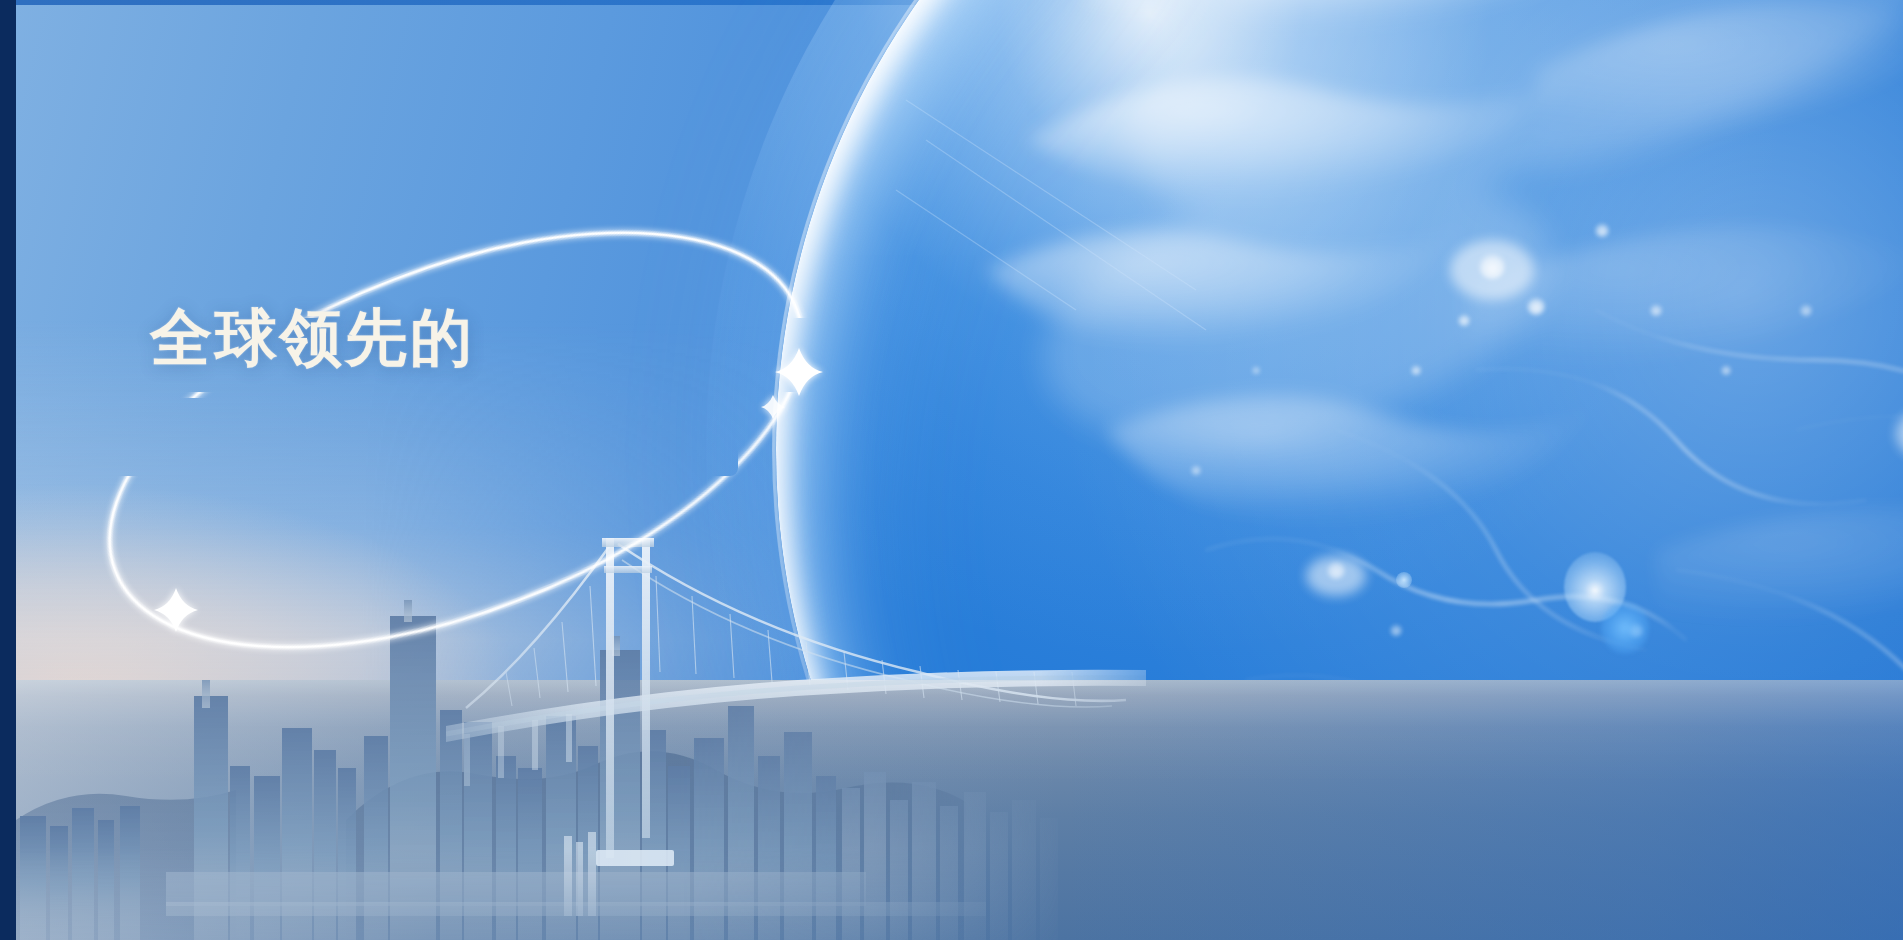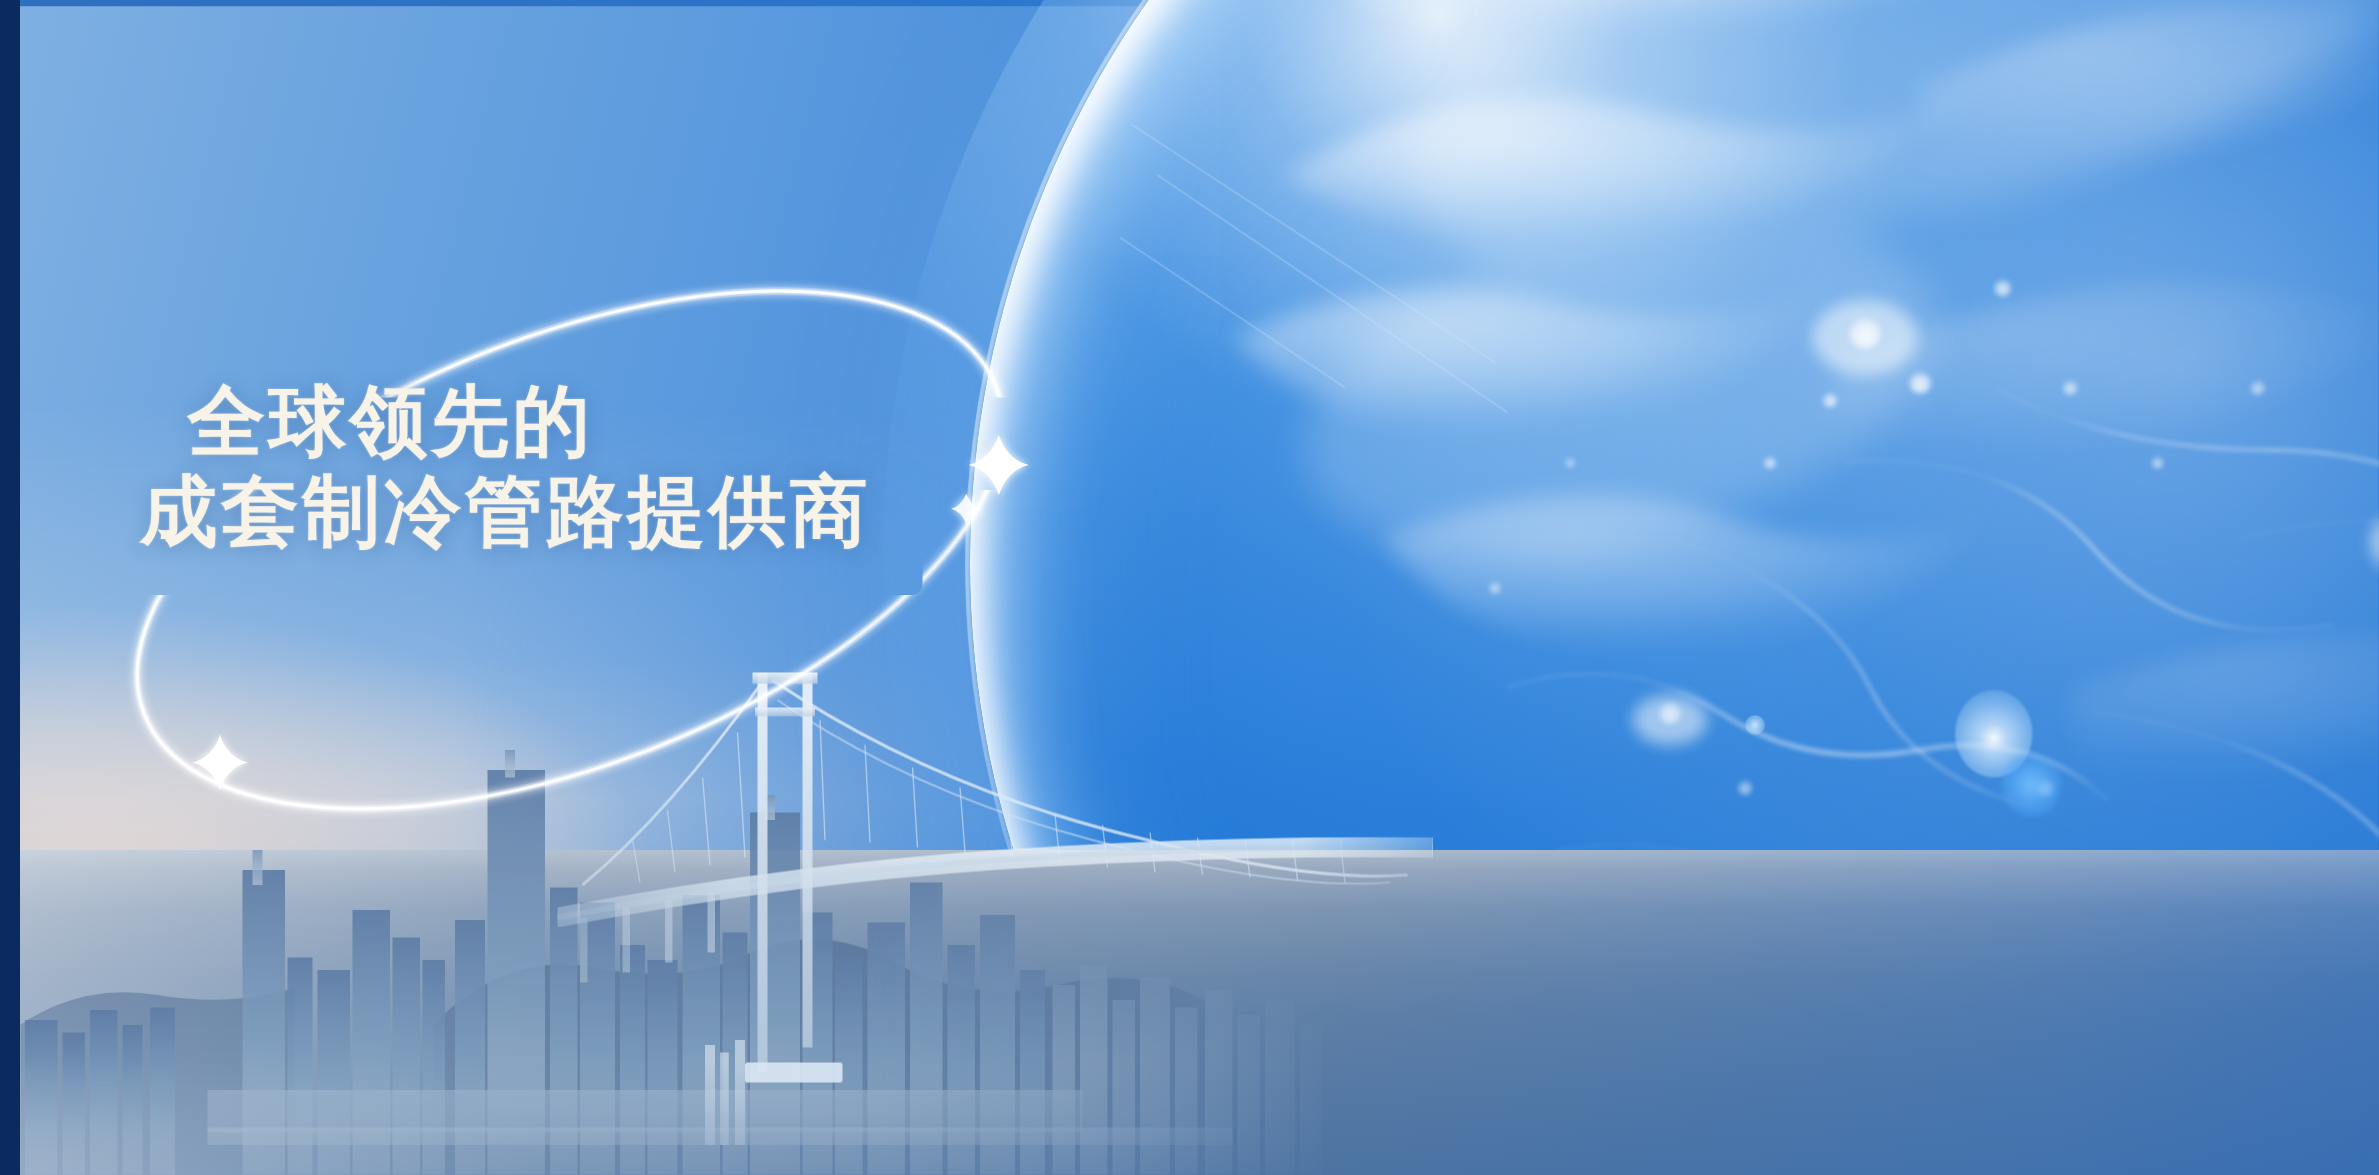--- a/index.html
+++ b/index.html
@@ -477,16 +477,15 @@
     <g filter="url(#sglow)" fill="#ffffff" opacity=".92">
       <path d="M757 395 q4 10 12 12 q-8 2 -12 12 q-4 -10 -12 -12 q8 -2 12 -12z"></path>
     </g>
     <g filter="url(#sglow)" fill="#ffffff">
       <path d="M160 588 q6 18 22 22 q-16 4 -22 22 q-6 -18 -22 -22 q16 -4 22 -22z"></path>
     </g>
   </svg>
 
   <div class="headline">
     <div class="hl-line hl-line-1">全球领先的</div>
-    <div class="hl-line hl-line-2">成套制冷管路提供商</div>
   </div>
 
 </div>
 
 </body></html>

